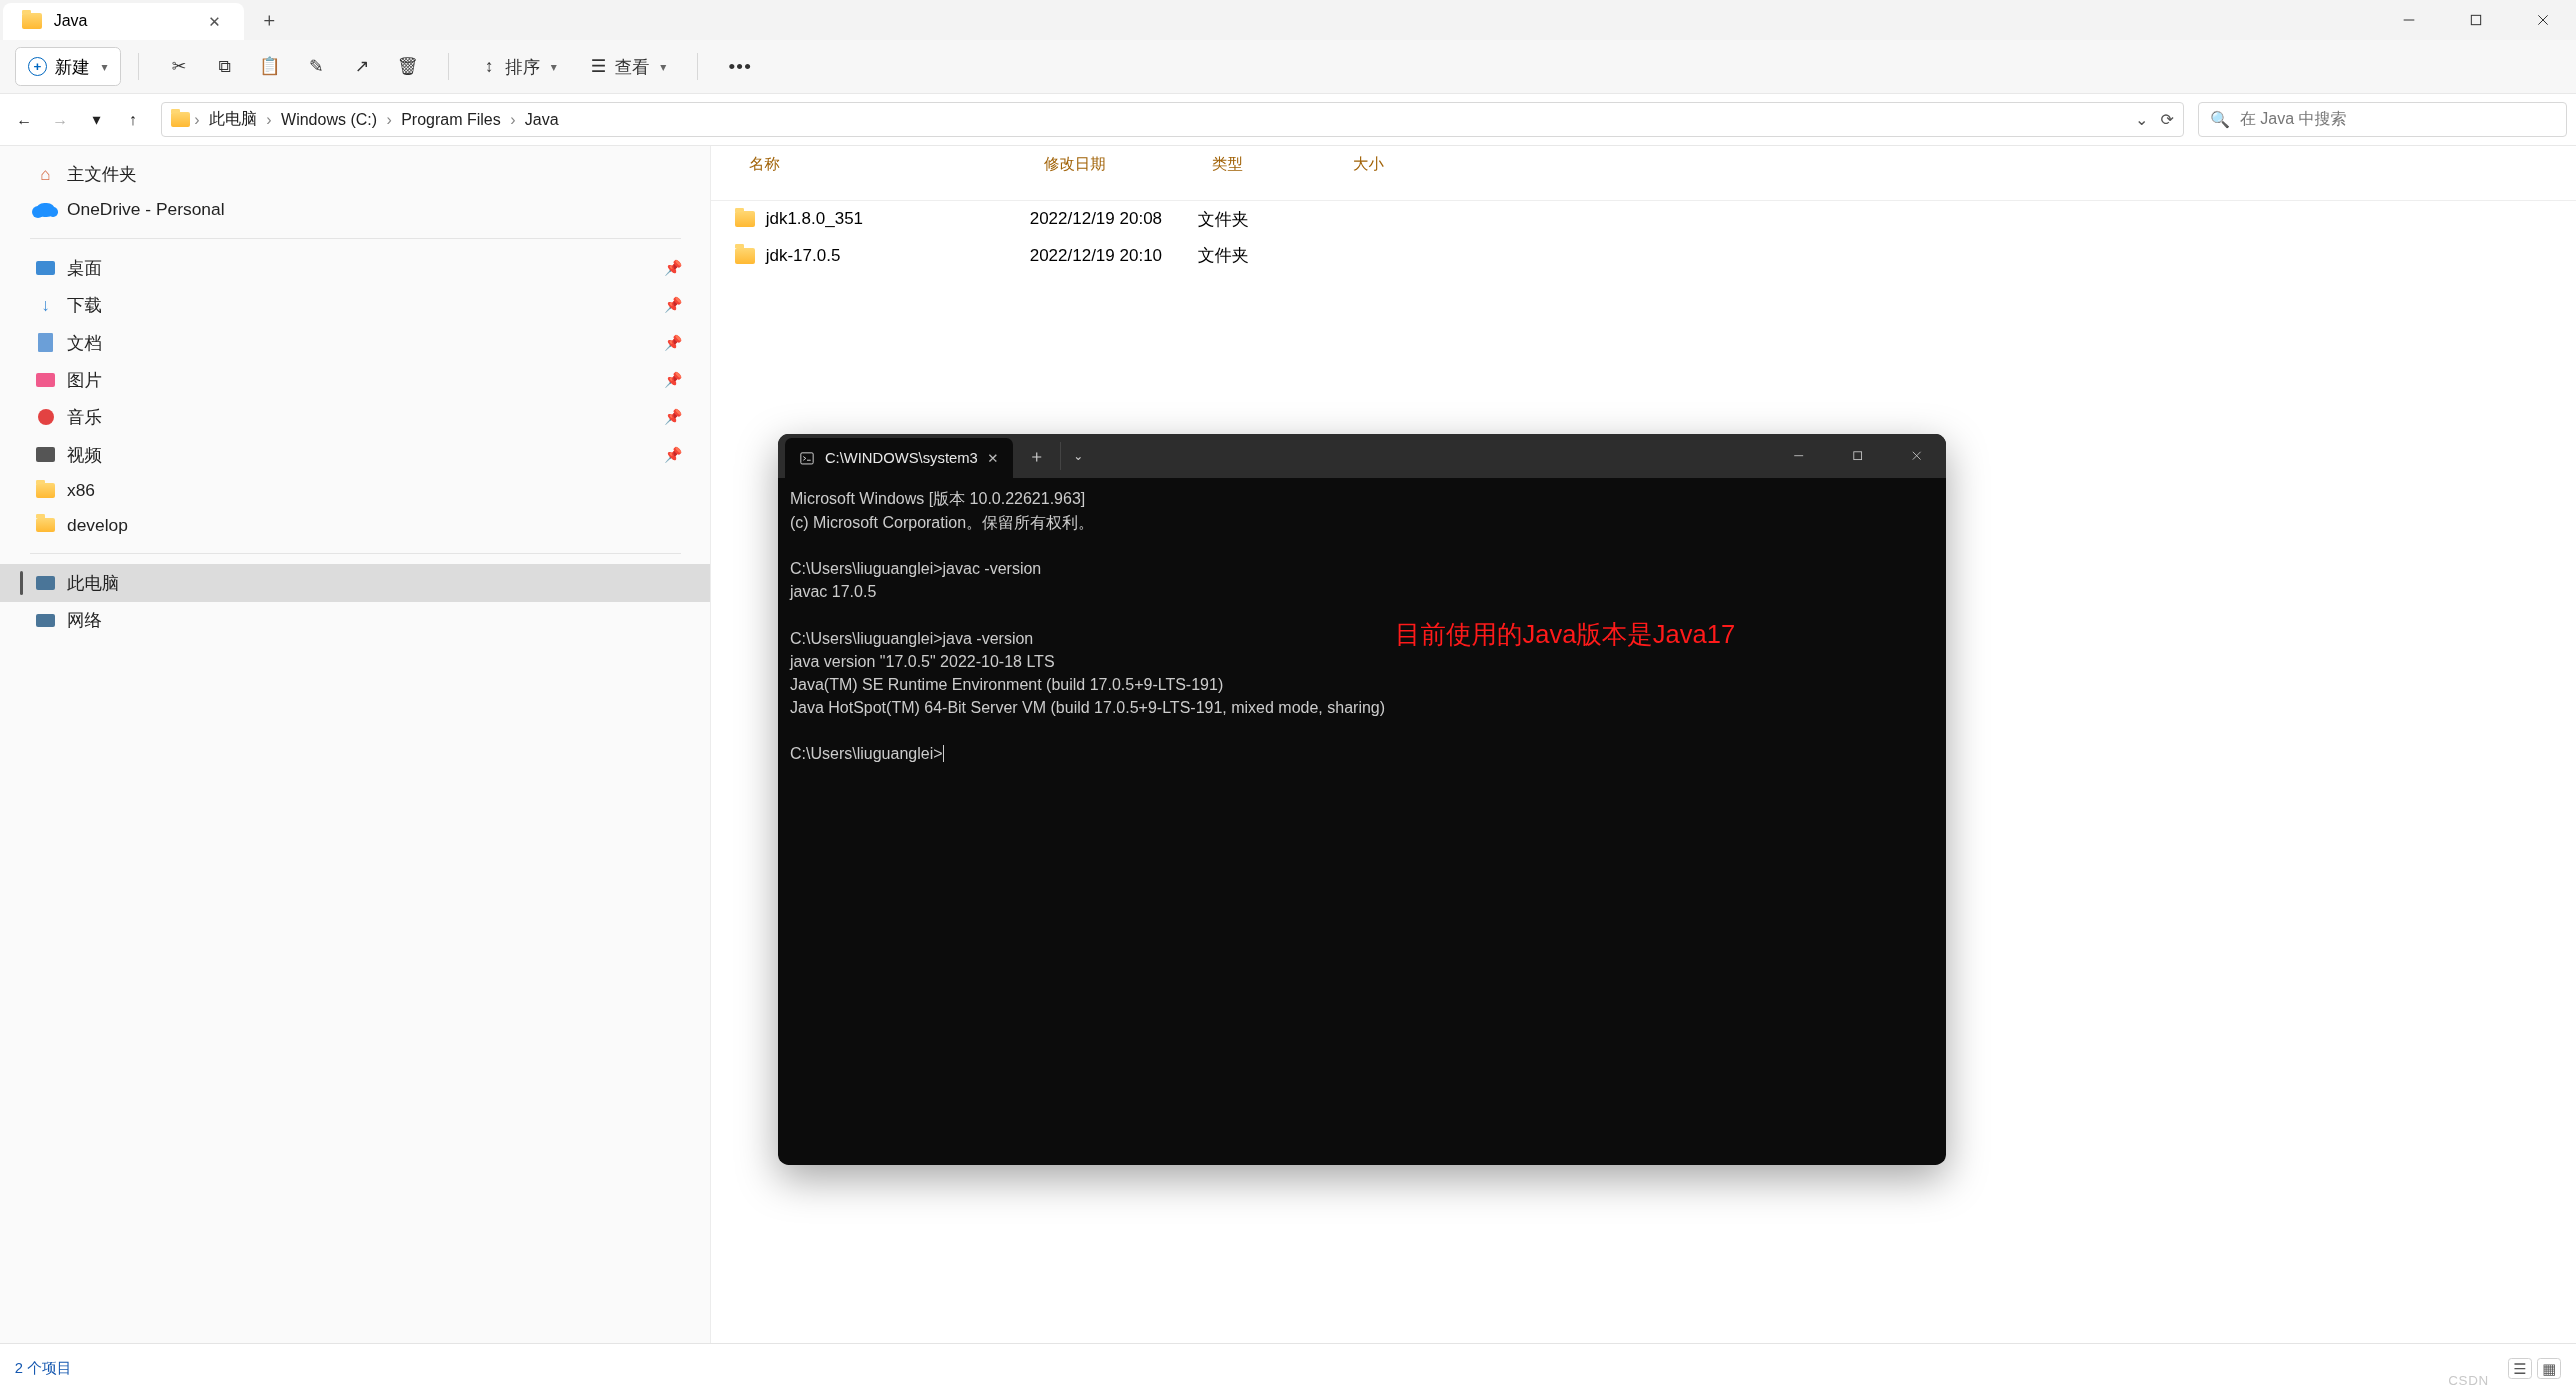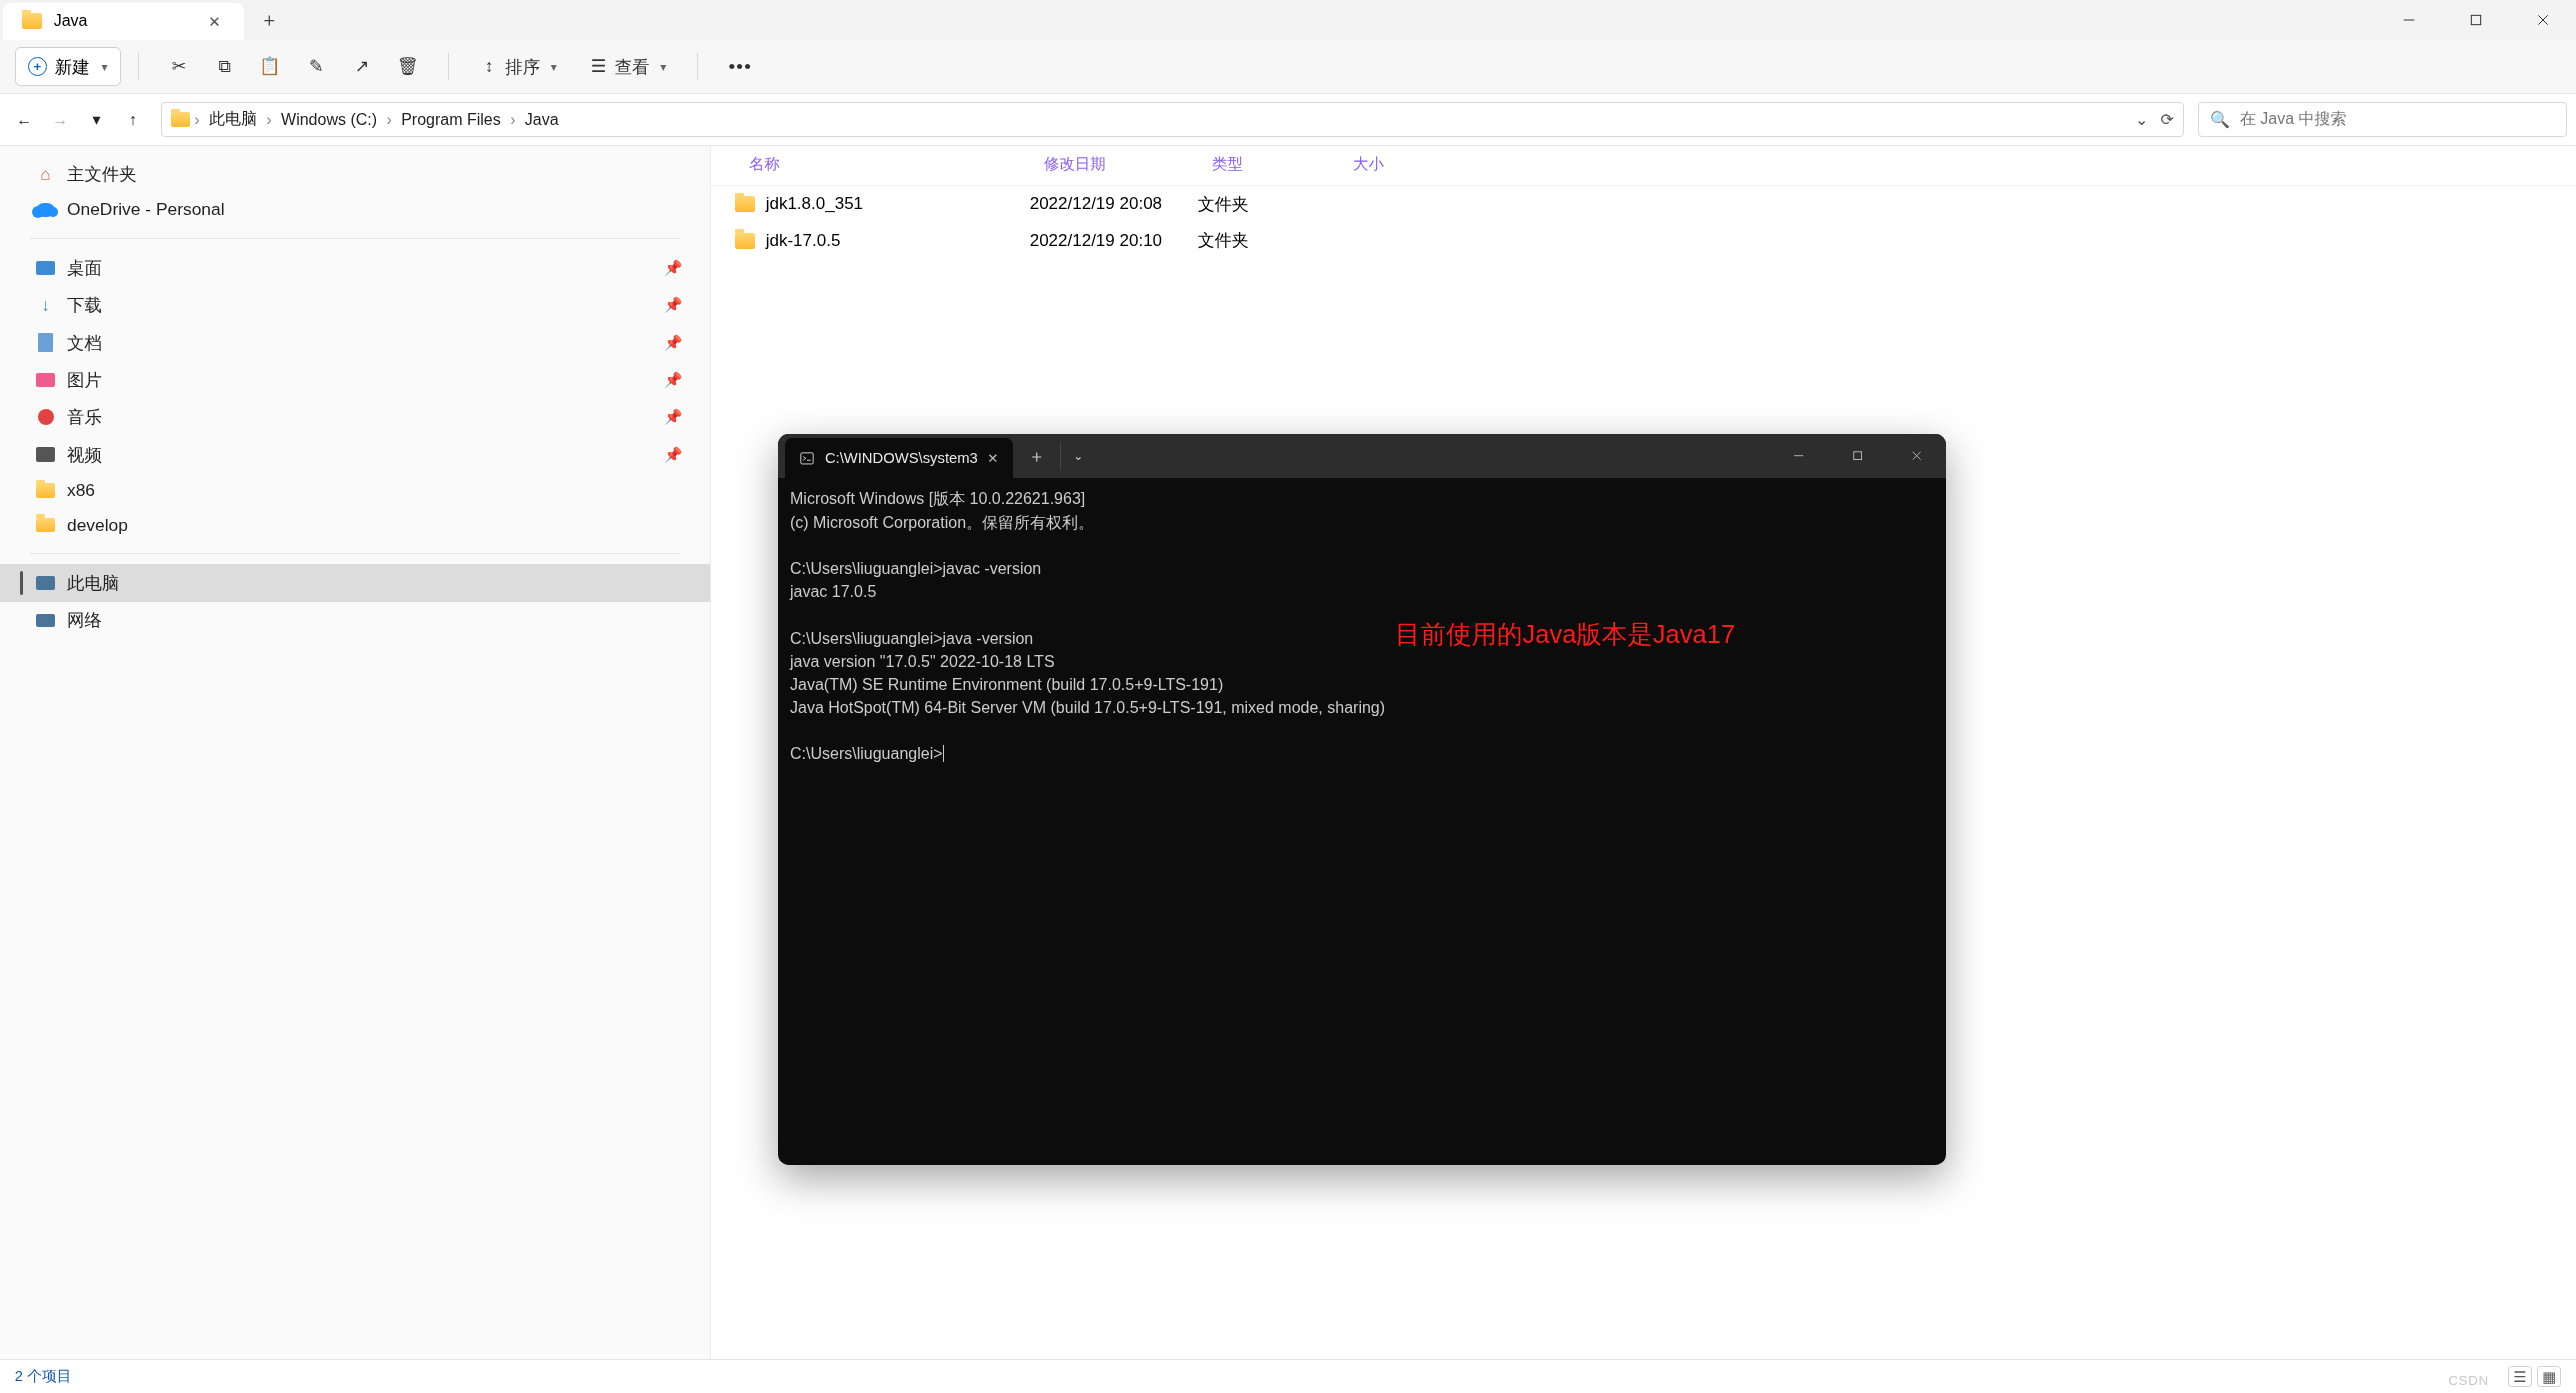--- a/index.html
+++ b/index.html
@@ -39,28 +39,28 @@
 .body { flex:1; display:flex; overflow:hidden; }
 .sidebar { width:711px; background:#fafafa; border-right:0.7px solid #ececec; padding:9.4px 0; overflow-y:auto; font-size:17.4px; }
 .side-item { display:flex; align-items:center; gap:12px; padding:6.7px 27px 6.7px 36px; color:#222; position:relative; }
 .side-item.selected { background:#dcdcdc; }
 .side-item.selected::before { content:""; position:absolute; left:20px; top:6.7px; bottom:6.7px; width:3.4px; border-radius:2px; background:#555; }
 .side-icon { width:19px; height:16px; display:flex; align-items:center; justify-content:center; }
 .pin { margin-left:auto; color:#888; font-size:14.8px; }
 .side-sep { height:0.7px; background:#e4e4e4; margin:10.7px 29.5px; }
 
 .content { flex:1; display:flex; flex-direction:column; font-size:17px; }
-.col-head { display:flex; padding:8px 0 10px 38px; color:#8b5cf6; border-bottom:0.7px solid #eee; font-size:15.4px; }
+.col-head { display:flex; padding:8px 0 25px 38px; color:#a16207; border-bottom:0.7px solid #eee; font-size:15.4px; }
 .col-head > div, .row > div { padding-right:13.4px; }
 .c-name{ width:295px; } .c-date{ width:168px; } .c-type{ width:141px; } .c-size{ width:80px; }
 .row { display:flex; align-items:center; padding:6.7px 0 6.7px 24px; }
 .row .folder { width:20px; height:16px; background:linear-gradient(#ffd772,#ffb933); border-radius:2px; margin-right:10.7px; position:relative; }
 .row .folder::before { content:""; position:absolute; top:-3.4px; left:0; width:9.4px; height:4px; background:#ffd772; border-radius:1.3px 1.3px 0 0; }
 
-.statusbar { height:34px; border-top:0.7px solid #e4e4e4; display:flex; align-items:center; padding:0 14.8px; font-size:14.8px; color:#1558b0; }
+.statusbar { height:50px; border-top:0.7px solid #e4e4e4; display:flex; align-items:center; padding:0 14.8px; font-size:14.8px; color:#1558b0; }
 .view-toggle { margin-left:auto; display:flex; gap:5.4px; }
 .view-btn { width:24px; height:21.5px; border:0.7px solid #d0d0d0; border-radius:3.4px; display:flex; align-items:center; justify-content:center; color:#555; }
 .watermark { position:absolute; right:87px; bottom:5.4px; font-size:13.4px; color:#c8c8c8; letter-spacing:0.7px; }
 
 
 .terminal { position:absolute; left:778px; top:434px; width:1168px; height:731px; background:#0c0c0c; border-radius:10.7px; box-shadow:0 13.4px 40px rgba(0,0,0,0.35); display:flex; flex-direction:column; overflow:hidden; }
 .term-tabbar { height:44px; background:#2d2d2d; display:flex; align-items:stretch; }
 .term-tab { display:flex; align-items:center; gap:9.4px; background:#0c0c0c; border-radius:6.7px 6.7px 0 0; margin:4px 0 0 6.7px; padding:0 14.8px; min-width:221px; color:#e8e8e8; font-size:14.8px; }
 .term-tab-icon { width:16px; height:14.8px; }
 .term-tab-close { margin-left:auto; color:#bbb; font-size:13.4px; }

